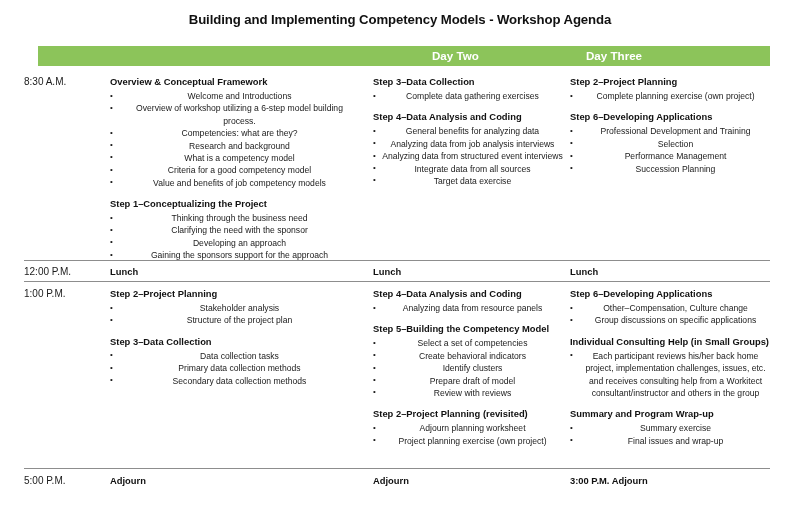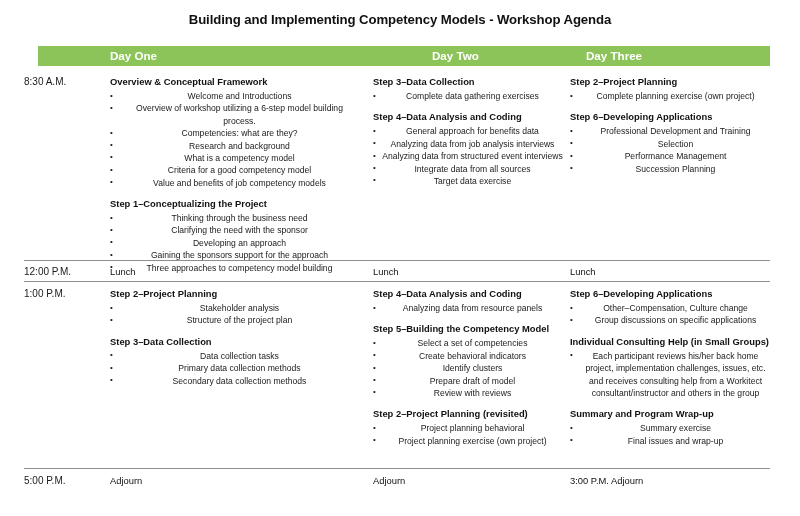--- a/index.html
+++ b/index.html
@@ -42,21 +42,21 @@
     background: #8cc45a;
   }
   .header-bar .day-label {
     position: absolute;
     top: 3px;
     font-size: 11.6px;
     font-weight: bold;
     color: #ffffff;
     white-space: nowrap;
   }
-  .day-1 { left: 72px; }
+  .day-1 { left: 72px; margin-top: 36px; }
   .day-2 { left: 348px; padding-left: 46px; }
   .day-3 { left: 548px; }
 
   
   .row {
     position: absolute;
     left: 0;
     width: 800px;
   }
   .time {
@@ -113,21 +113,21 @@
     width: 746px;
     height: 1px;
     background: #8d8d8d;
   }
 
   
   .simple-label {
     position: absolute;
     top: 0;
     font-size: 9.4px;
-    font-weight: normal;
+    font-weight: bold;
     color: #111111;
     white-space: nowrap;
   }
 </style>
 </head>
 <body>
 
 <div id="page">
 
   <div class="doc-title">Building and Implementing Competency Models - Workshop Agenda</div>
@@ -151,32 +151,31 @@
           <li>What is a competency model</li>
           <li>Criteria for a good competency model</li>
           <li>Value and benefits of job competency models</li>
         </ul>
       <div class="heading spaced">Step 1–Conceptualizing the Project</div>
       <ul class="bullets">
           <li>Thinking through the business need</li>
           <li>Clarifying the need with the sponsor</li>
           <li>Developing an approach</li>
           <li>Gaining the sponsors support for the approach</li>
-          <li>Three approaches to competency model building</li>
         </ul>
     </div>
 
     <div class="col col-2">
       <div class="heading">Step 3–Data Collection</div>
       <ul class="bullets">
           <li>Complete data gathering exercises</li>
         </ul>
       <div class="heading spaced">Step 4–Data Analysis and Coding</div>
       <ul class="bullets">
-          <li>General approach for benefits data</li>
+          <li>General benefits for analyzing data</li>
           <li>Analyzing data from job analysis interviews</li>
           <li>Analyzing data from structured event interviews</li>
           <li>Integrate data from all sources</li>
           <li>Target data exercise</li>
         </ul>
     </div>
 
     <div class="col col-3">
       <div class="heading">Step 2–Project Planning</div>
       <ul class="bullets">
@@ -226,21 +225,21 @@
       <div class="heading spaced">Step 5–Building the Competency Model</div>
       <ul class="bullets">
           <li>Select a set of competencies</li>
           <li>Create behavioral indicators</li>
           <li>Identify clusters</li>
           <li>Prepare draft of model</li>
           <li>Review with reviews</li>
         </ul>
       <div class="heading spaced">Step 2–Project Planning (revisited)</div>
       <ul class="bullets">
-          <li>Project planning behavioral</li>
+          <li>Adjourn planning worksheet</li>
           <li>Project planning exercise (own project)</li>
         </ul>
     </div>
 
     <div class="col col-3">
       <div class="heading">Step 6–Developing Applications</div>
       <ul class="bullets">
           <li>Other–Compensation, Culture change</li>
           <li>Group discussions on specific applications</li>
         </ul>

